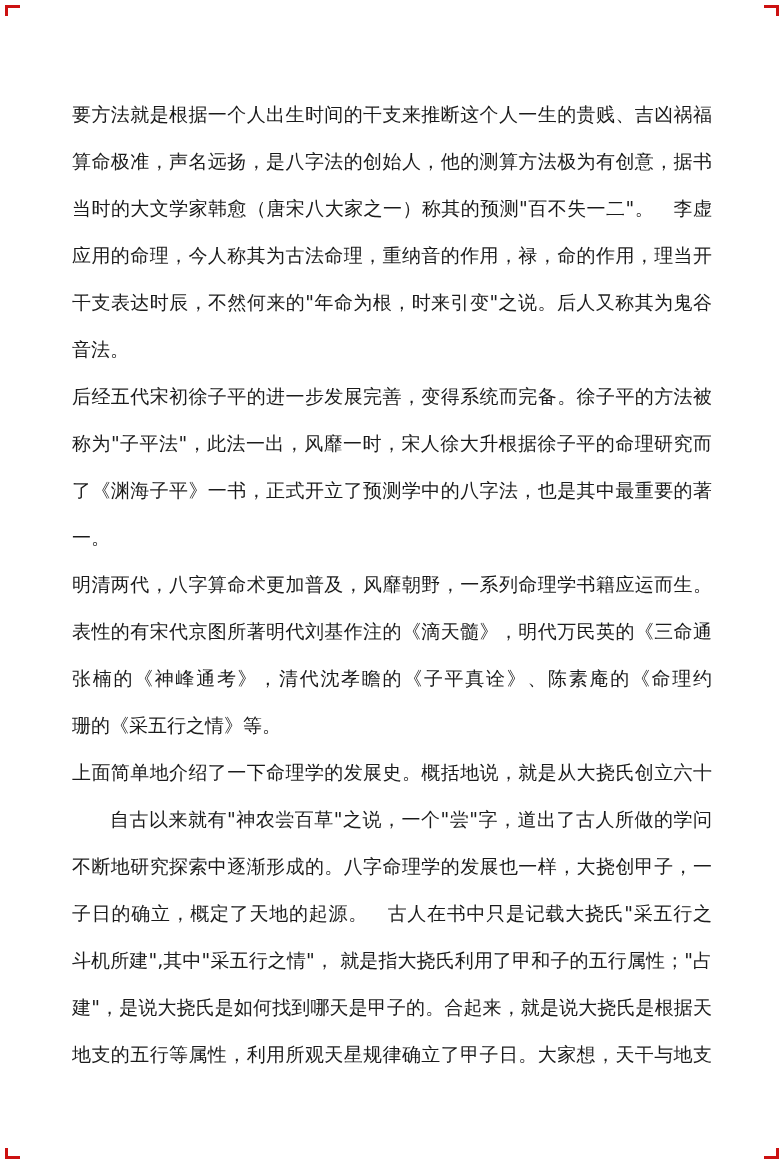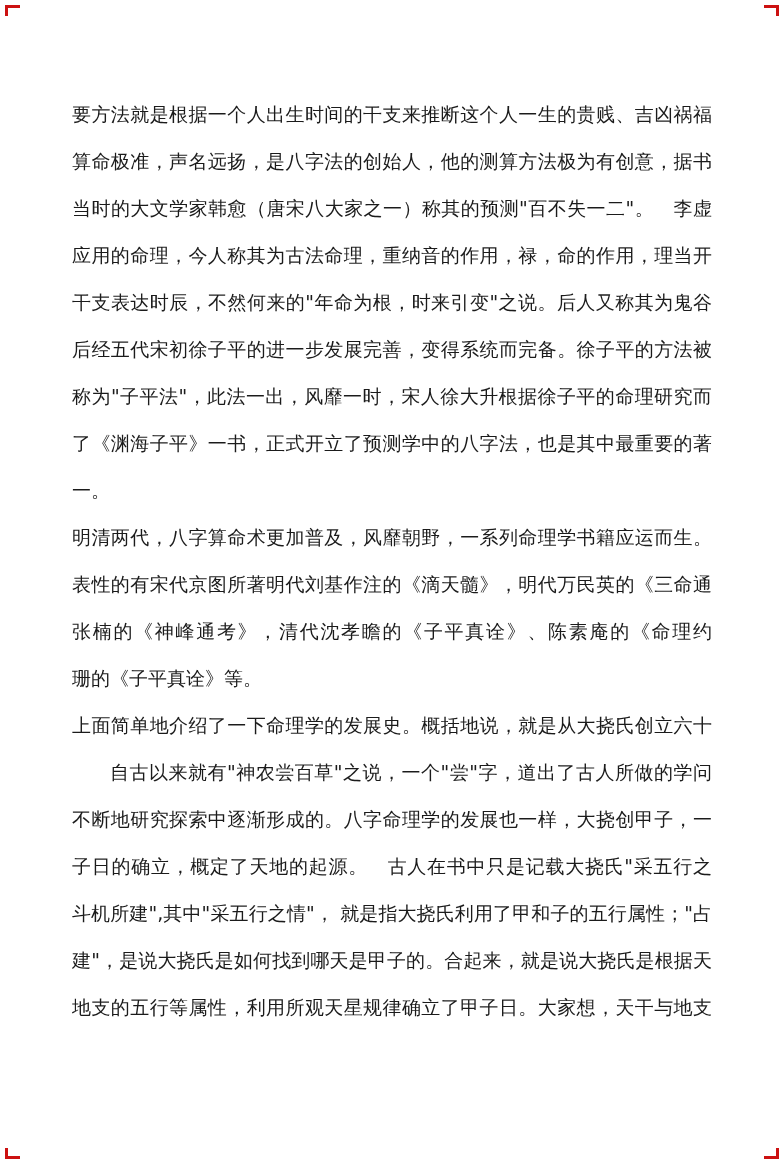--- a/index.html
+++ b/index.html
@@ -58,28 +58,29 @@
   <div class="crop-mark tl"></div>
   <div class="crop-mark tr"></div>
   <div class="crop-mark bl"></div>
   <div class="crop-mark br"></div>
   <div class="text-block" id="text-block" style="color: rgb(27, 27, 27);">
       <div class="line">要方法就是根据一个人出生时间的干支来推断这个人一生的贵贱、吉凶祸福等，</div>
       <div class="line">算命极准，声名远扬，是八字法的创始人，他的测算方法极为有创意，据书记载</div>
       <div class="line">当时的大文学家韩愈（唐宋八大家之一）称其的预测"百不失一二"。　李虚中研究</div>
       <div class="line">应用的命理，今人称其为古法命理，重纳音的作用，禄，命的作用，理当开始用</div>
       <div class="line">干支表达时辰，不然何来的"年命为根，时来引变"之说。后人又称其为鬼谷子纳</div>
+      <div class="line end">音法。</div>
       <div class="line">后经五代宋初徐子平的进一步发展完善，变得系统而完备。徐子平的方法被后人</div>
       <div class="line">称为"子平法"，此法一出，风靡一时，宋人徐大升根据徐子平的命理研究而编辑</div>
       <div class="line">了《渊海子平》一书，正式开立了预测学中的八字法，也是其中最重要的著作之</div>
       <div class="line end">一。</div>
       <div class="line">明清两代，八字算命术更加普及，风靡朝野，一系列命理学书籍应运而生。有代</div>
       <div class="line">表性的有宋代京图所著明代刘基作注的《滴天髓》，明代万民英的《三命通会》、</div>
       <div class="line">张楠的《神峰通考》，清代沈孝瞻的《子平真诠》、陈素庵的《命理约言》，袁树</div>
-      <div class="line end">珊的《子平真诠》等。</div>
+      <div class="line end">珊的《采五行之情》等。</div>
       <div class="line">上面简单地介绍了一下命理学的发展史。概括地说，就是从大挠氏创立六十甲子</div>
       <div class="line indent">自古以来就有"神农尝百草"之说，一个"尝"字，道出了古人所做的学问都是在</div>
       <div class="line">不断地研究探索中逐渐形成的。八字命理学的发展也一样，大挠创甲子，一个甲</div>
       <div class="line">子日的确立，概定了天地的起源。　古人在书中只是记载大挠氏"采五行之情，占</div>
       <div class="line">斗机所建",其中"采五行之情"， 就是指大挠氏利用了甲和子的五行属性；"占斗机所</div>
       <div class="line">建"，是说大挠氏是如何找到哪天是甲子的。合起来，就是说大挠氏是根据天干</div>
       <div class="line">地支的五行等属性，利用所观天星规律确立了甲子日。大家想，天干与地支搭配</div>
     </div>
 </div>
 

